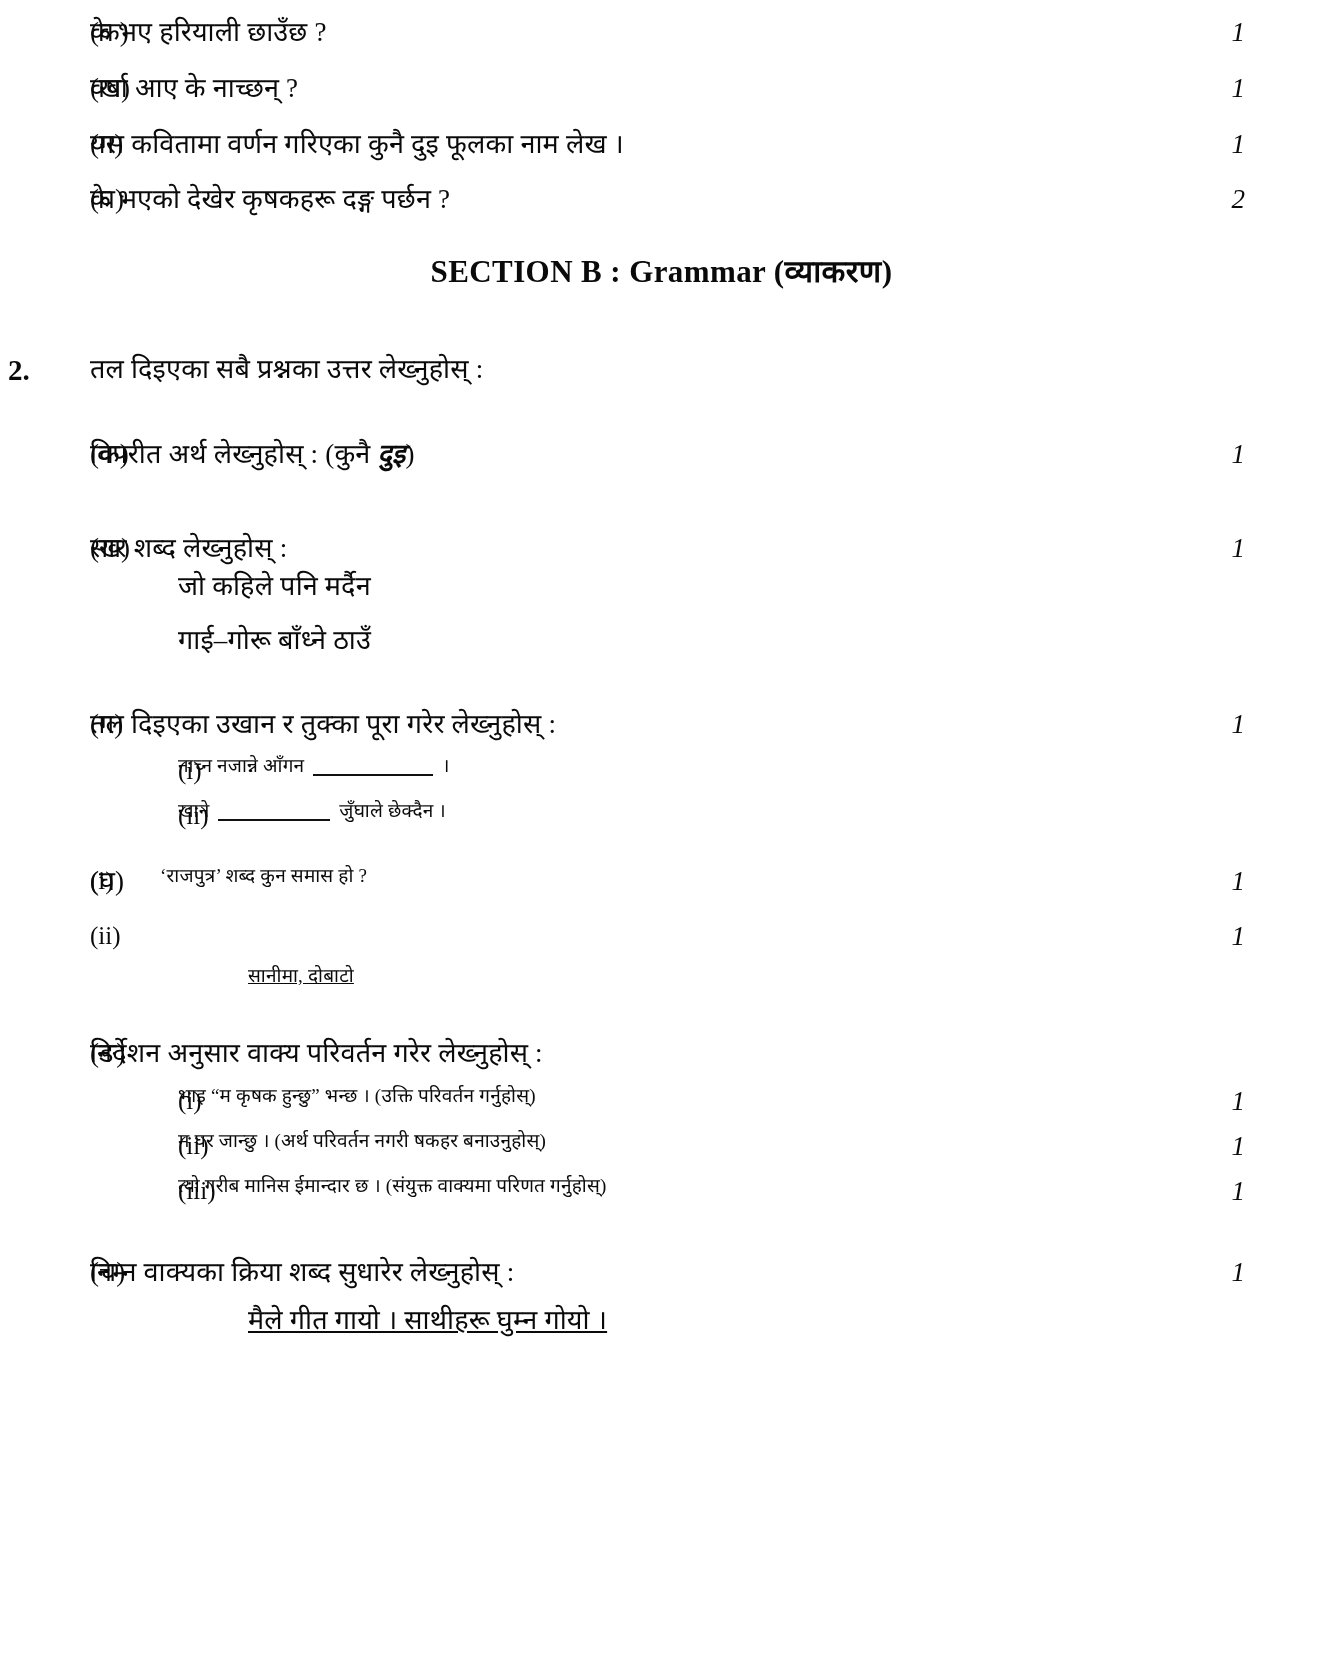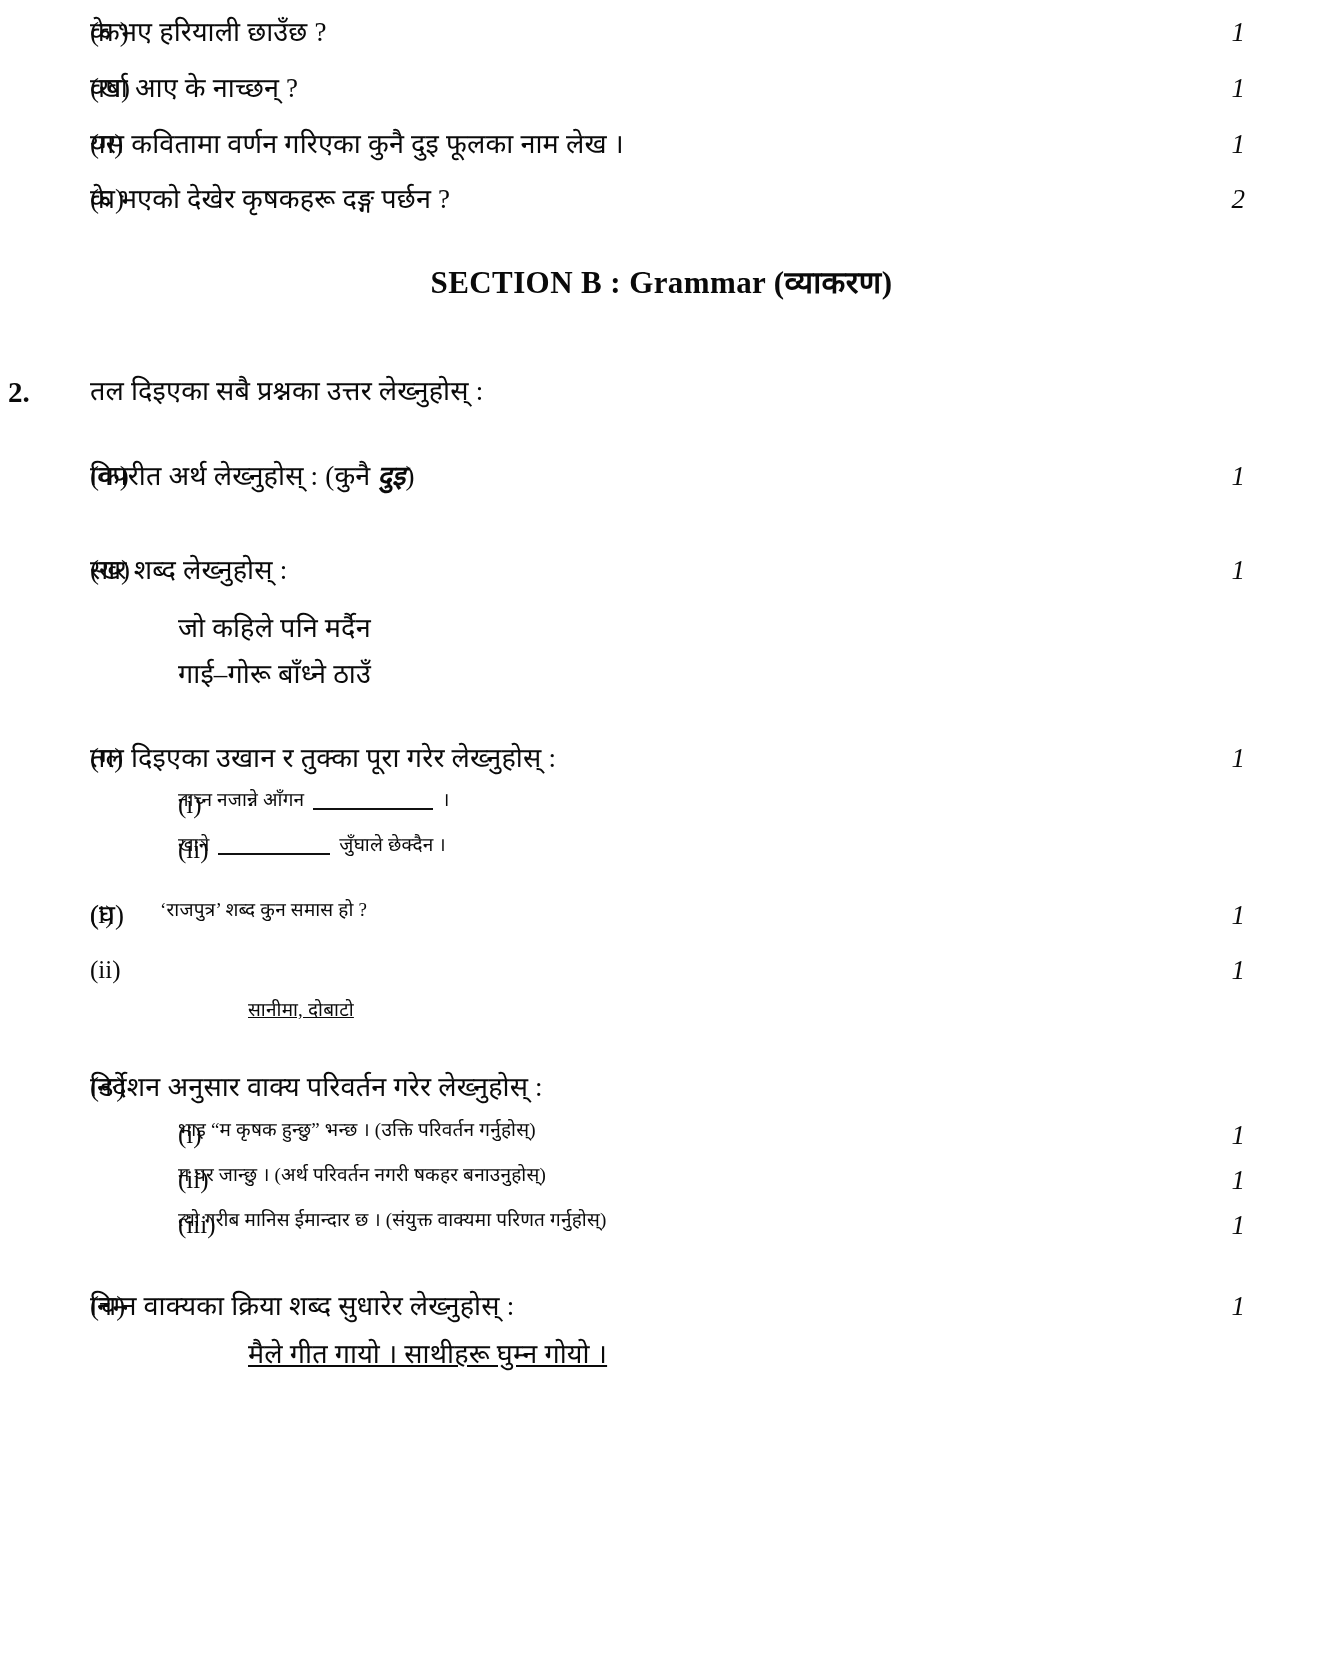--- a/index.html
+++ b/index.html
@@ -89,21 +89,21 @@
   .indent-1 { padding-left: 90px; }
   .indent-2 { padding-left: 178px; }
   .indent-3 { padding-left: 248px; text-decoration: underline; }
   .indent-sub { padding-left: 270px; }
 
   .section-head {
     text-align: center;
     font-weight: bold;
     font-size: 31px;
     letter-spacing: 0.4px;
-    margin: 11px;
+    margin: 0;
     padding: 0;
   }
 
   .bi { font-weight: bold; font-style: italic; }
 
   .blank {
     display: inline-block;
     border-bottom: 2px solid #111;
     width: 120px;
     vertical-align: -4px;
@@ -181,25 +181,25 @@
 
 
   <div class="sp-l"></div>
 
   <div class="row">
     <div class="alpha indent-1">(ख)</div>
     <div class="body-text">सार शब्द लेख्नुहोस् :</div>
     <div class="marks">1</div>
   </div>
 
-  <div class="row" style="margin-top:20px;">
+  <div class="row" style="margin-top:0;">
     <div class="body-text indent-2">जो कहिले पनि मर्दैन</div>
   </div>
 
-  <div class="row" style="margin-top:8px;">
+  <div class="row" style="margin-top:16px;">
     <div class="body-text indent-2">गाई–गोरू बाँध्ने ठाउँ</div>
   </div>
 
   <div class="sp-l"></div>
 
   <div class="row">
     <div class="alpha indent-1">(ग)</div>
     <div class="body-text">तल दिइएका उखान र तुक्का पूरा गरेर लेख्नुहोस् :</div>
     <div class="marks">1</div>
   </div>

